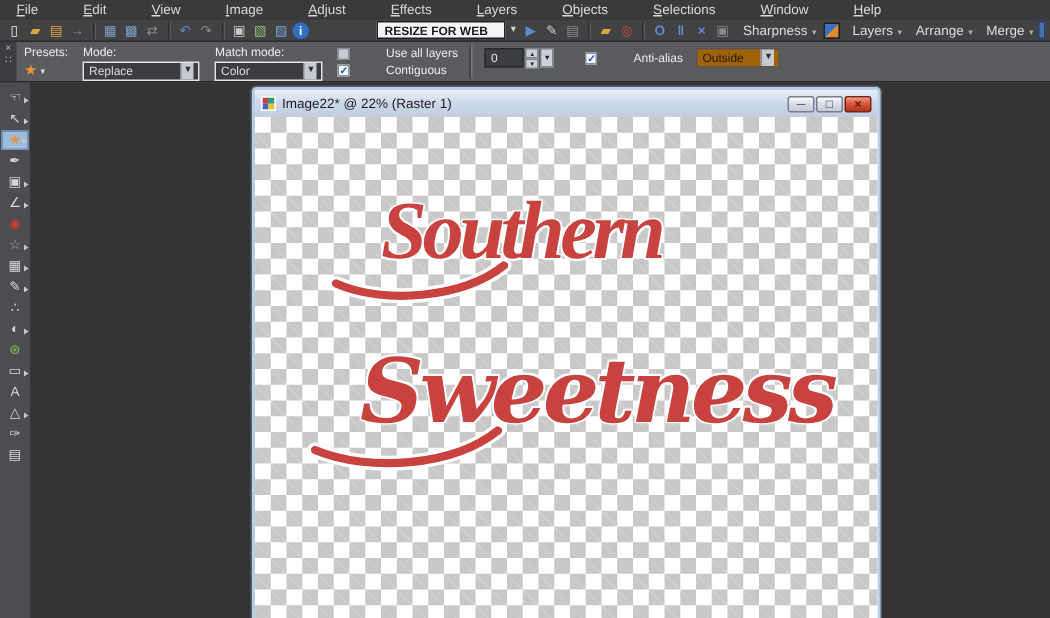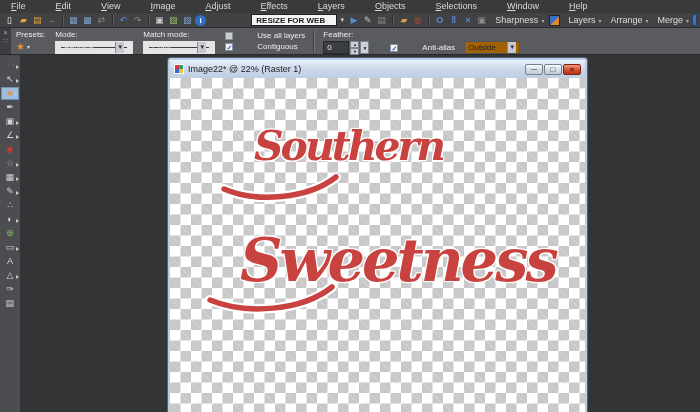--- a/index.html
+++ b/index.html
@@ -25,21 +25,21 @@
   .info-badge { background:#2f6fc1; color:#fff; border-radius:50%; font-size:8px; font-weight:bold; width:11px; height:11px; line-height:11px; margin-top:1px; }
   .palette-chip { width:11px; height:11px; margin:0 2px; background:linear-gradient(135deg,#3a71c6 50%,#e08a2e 50%); border:1px solid #222; cursor:pointer; }
   .edge-sliver { width:5px; height:12px; background:#4d6fa8; border:1px solid #27406b; overflow:hidden; }
 
   
   .optionsbar { height:27px; background:#595b5f; display:flex; align-items:stretch; border-bottom:1px solid #2a2a2a; padding-right:4px; }
   .ob-handle { width:11px; background:#3c3e41; color:#b9b9b9; display:flex; flex-direction:column; align-items:center; font-size:7px; line-height:8px; padding-top:1px; cursor:pointer; }
   .ob-group { display:flex; flex-direction:column; padding:2px 5px 2px 5px; }
   .ob-label { color:#ececec; font-size:8px; line-height:9px; white-space:nowrap; }
   .ob-row { display:flex; align-items:center; margin-top:2px; }
-  .dd-dark { background:#3b3d40; border:6px solid #e5e5e5; color:#dddddd; font-size:8px; height:13px; line-height:11px; padding:0 3px; display:flex; align-items:center; justify-content:space-between; cursor:pointer; }
+  .dd-dark { background:#3b3d40; border:1px solid #e5e5e5; color:#dddddd; font-size:8px; height:13px; line-height:11px; padding:0 3px; display:flex; align-items:center; justify-content:space-between; cursor:pointer; }
   .dd-light { background:#a16207; border:1px solid #555; color:#1c1c1c; font-size:8px; height:13px; line-height:11px; padding:0 3px; display:flex; align-items:center; justify-content:space-between; cursor:pointer; }
   .dd-btn { width:9px; text-align:center; font-size:6px; color:#2e2e2e; background:#c6cad0; border-left:1px solid #8a8a8a; margin-left:3px; height:11px; line-height:11px; }
   .num-field { background:#3b3d40; border:1px solid #26282a; color:#e8e8e8; font-size:8px; width:26px; height:13px; line-height:11px; padding:0 3px; }
   .spin { display:flex; flex-direction:column; width:9px; height:13px; margin-left:1px; }
   .spin span { flex:1; background:#cdd1d7; border:1px solid #7e848c; font-size:4px; line-height:5px; text-align:center; color:#222; cursor:pointer; }
   .mini-dd { width:9px; height:13px; margin-left:1px; background:#cdd1d7; border:1px solid #7e848c; font-size:5px; line-height:12px; text-align:center; color:#222; cursor:pointer; }
   .chk-row { display:flex; align-items:center; margin:1px 0; cursor:pointer;gap:21px; }
   .chk { width:8px; height:8px; border:1px solid #8a8f96; background:#c8ccd2; font-size:7px; line-height:8px; text-align:center; color:#1e62c8; font-weight:bold; margin-right:3px; }
   .chk.on { background:#f4f6f8; }
   .chk-lbl { color:#ececec; font-size:8px; white-space:nowrap; }
@@ -66,21 +66,21 @@
   .canvas { position:absolute; left:0; top:18px; right:0; bottom:0;
     background-color:#ffffff;
     background-image:
       linear-gradient(45deg,#c8c8c8 25%,transparent 25%,transparent 75%,#c8c8c8 75%),
       linear-gradient(45deg,#c8c8c8 25%,transparent 25%,transparent 75%,#c8c8c8 75%);
     background-size:21px 21px; background-position:0 0,10.5px 10.5px; overflow:hidden; }
 
   .script-word { position:absolute; font-family:"DejaVu Serif", cursive; font-style:italic; font-weight:bold;
     color:#c8433f; letter-spacing:-3px; white-space:nowrap;
     text-shadow:-1px -1px 0 #fff, 1px -1px 0 #fff, -1px 1px 0 #fff, 1px 1px 0 #fff, 0 0 3px #fff; }
-  .word-1 { left:84px; top:44px; font-size:41px; }
+  .word-1 { left:84px; top:44px; font-size:55px;font-family:Liberation Serif, serif; }
   .word-2 { left:70px; top:148px; font-size:59px; }
   .swash { position:absolute; }
   .sw-1 { left:48px; top:96px; }
   .sw-2 { left:34px; top:206px; }
 </style>
 </head>
 <body>
 
 <div class="menubar">
   <span class="menu-item">File</span>
@@ -179,21 +179,20 @@
     </div>
     <div class="chk-row">
       <span class="chk on">✓</span>
       <span class="chk-lbl">Contiguous</span>
     </div>
   </div>
 
   <div class="ob-sep"></div>
 
   <div class="ob-group">
-    <span class="ob-label">Feather:</span>
     <div class="ob-row">
       <span class="num-field">0</span>
       <span class="spin">
         <span>▲</span>
         <span>▼</span>
       </span>
       <span class="mini-dd">▼</span>
       <div class="chk-row" style="margin-left:21px">
         <span class="chk on">✓</span>
         <span class="chk-lbl">Anti-alias</span>

